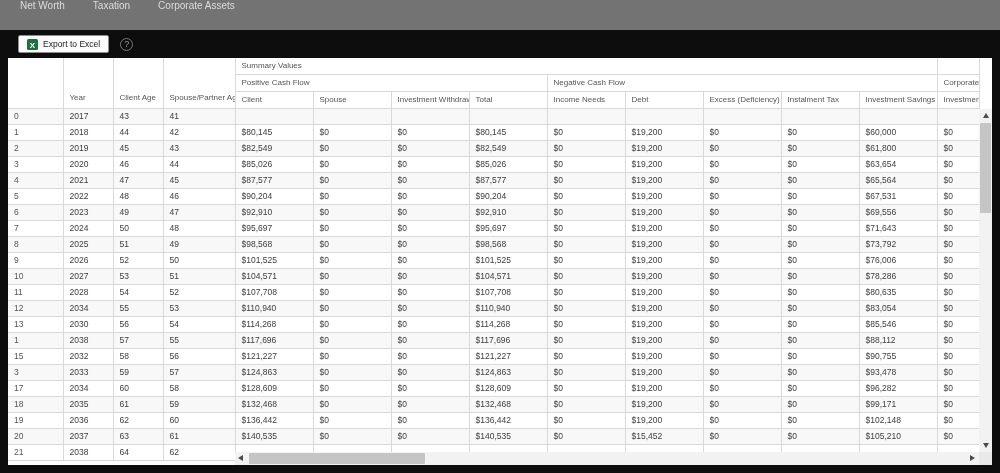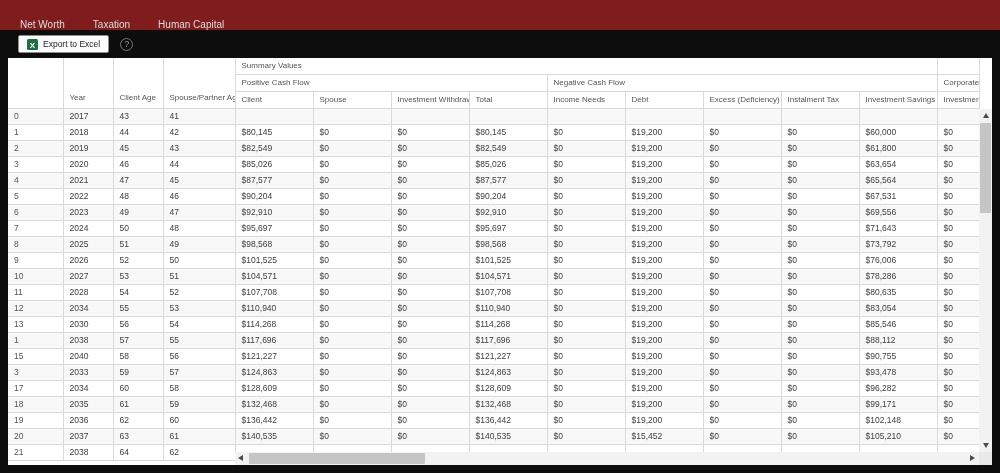--- a/index.html
+++ b/index.html
@@ -1,21 +1,21 @@
 <!DOCTYPE html>
 <html><head>
 <meta charset="utf-8">
 <style>
   * { margin:0; padding:0; box-sizing:border-box; }
   html,body { background:#000; font-family:"Liberation Sans", sans-serif; }
   .app { position:relative; width:1000px; height:473px; background:#0d0d0d; overflow:hidden; }
 
   
-  .tabbar { position:absolute; top:0; left:0; right:0; height:30px; background:#7f1d1d;
-            display:flex; align-items:flex-end; padding-left:6px; }
+  .tabbar { position:absolute; top:0; left:0; right:0; height:30px; background:#737373;
+            display:flex; align-items:flex-start; padding-left:6px; }
   .tab { font-size:10px; color:#dcdcdc; padding:0 14px; display:flex; align-items:center; cursor:pointer; }
   .tab.active { background:#2b2b2b; color:#93b23e; }
 
   
   .toolbar { position:absolute; top:30px; left:0; right:0; height:28px;
              display:flex; align-items:center; padding-left:18px; gap:11px; }
   .export-btn { display:inline-flex; align-items:center; gap:5px; height:18px; padding:0 8px;
                 background:#fbfbfb; border:1px solid #8d8d8d; border-radius:2px;
                 font-size:8.5px; color:#222; font-family:inherit; cursor:pointer; }
   .excel-icon { width:11px; height:11px; display:inline-block; }
@@ -54,21 +54,21 @@
   .hthumb { position:absolute; top:1px; left:14px; height:11px; width:176px; background:#c5c5c5; border-radius:1px; cursor:pointer; }
 </style>
 </head>
 <body>
 
 <div class="app">
 
   <nav class="tabbar">
     <div class="tab">Net Worth</div>
     <div class="tab">Taxation</div>
-    <div class="tab">Human Capital</div>
+    <div class="tab">Corporate Assets</div>
   </nav>
 
   <div class="toolbar">
     <button class="export-btn">
       <svg class="excel-icon" viewBox="0 0 11 11">
         <rect x="0" y="0" width="11" height="11" rx="1.5" fill="#1d6f42"></rect>
         <text x="5.5" y="8.6" font-size="8" font-family="Liberation Sans, sans-serif" fill="#ffffff" text-anchor="middle" font-weight="bold">X</text>
       </svg>
       <span>Export to Excel</span>
     </button>
@@ -356,21 +356,21 @@
             <td>$117,696</td>
             <td>$0</td>
             <td>$19,200</td>
             <td>$0</td>
             <td>$0</td>
             <td>$88,112</td>
             <td>$0</td>
           </tr>
           <tr>
             <td>15</td>
-            <td>2040</td>
+            <td>2032</td>
             <td>58</td>
             <td>56</td>
             <td>$121,227</td>
             <td>$0</td>
             <td>$0</td>
             <td>$121,227</td>
             <td>$0</td>
             <td>$19,200</td>
             <td>$0</td>
             <td>$0</td>

